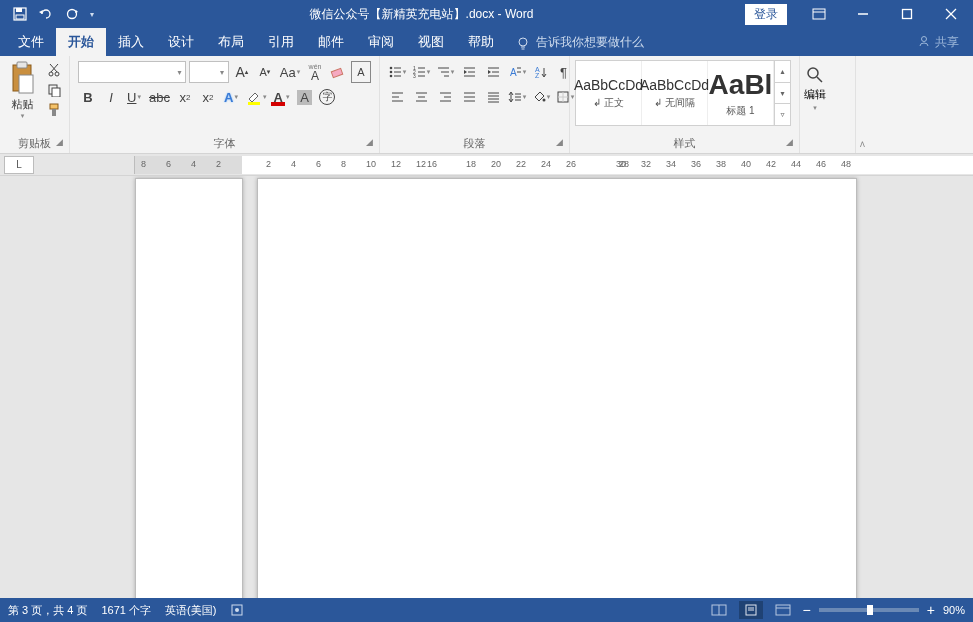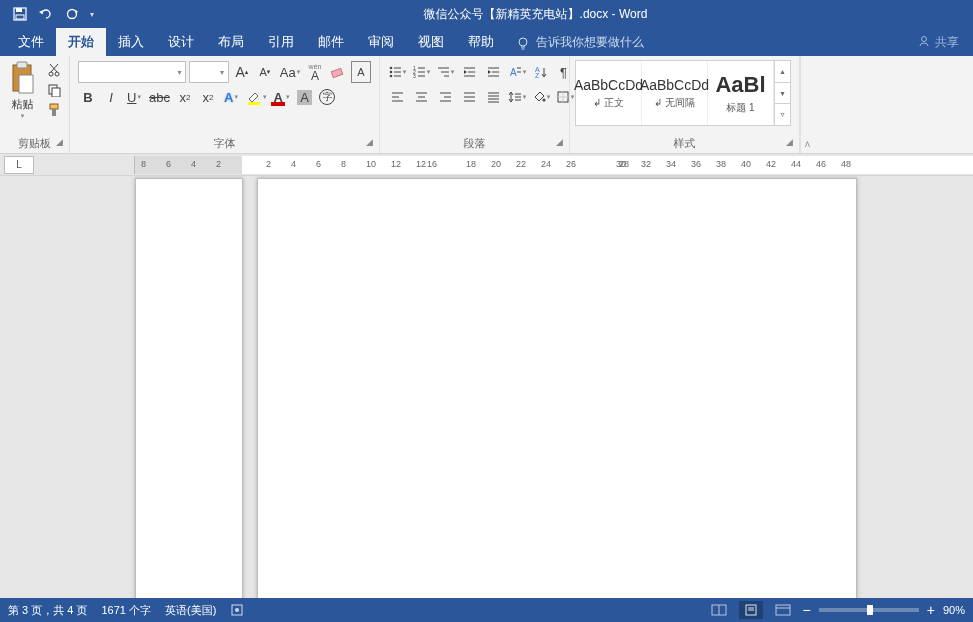--- a/index.html
+++ b/index.html
@@ -36,21 +36,21 @@
 .fbtn .dd { font-size: 7px; margin-left: 1px; color: #888; }
 .para { width: 190px; }
 .para-rows { display: flex; flex-direction: column; gap: 3px; padding: 2px 2px; }
 .prow { display: flex; align-items: center; gap: 2px; }
 .pbtn { width: 22px; height: 22px; display: flex; align-items: center; justify-content: center; cursor: pointer; }
 .pbtn .dd { font-size: 7px; margin-left: 1px; color: #888; }
 .styles-group { flex: 0 0 auto; width: 230px; }
 .styles-gallery { display: flex; border: 1px solid #d0d0d0; background: #fff; height: 66px; margin: 1px; }
 .style-item { width: 66px; border-right: 1px solid #eee; display: flex; flex-direction: column; align-items: center; justify-content: center; cursor: pointer; }
 .style-prev { font-size: 14px; color: #333; }
-.style-prev.big { font-size: 22px; font-weight: bold; }
+.style-prev.big { font-size: 28px; font-weight: bold; }
 .style-name { font-size: 10px; color: #555; margin-top: 3px; }
 .style-scroll { width: 16px; display: flex; flex-direction: column; border-left: 1px solid #d0d0d0; }
 .style-scroll div { flex: 1; display: flex; align-items: center; justify-content: center; font-size: 8px; color: #666; border-bottom: 1px solid #d0d0d0; }
 .edit-group { width: 55px; }
 .edit-body { display: flex; flex-direction: column; align-items: center; padding-top: 6px; gap: 2px; }
 .edit-body .lbl { font-size: 11px; }
 .ruler-area { background: #e6e6e6; height: 22px; display: flex; align-items: center; border-bottom: 1px solid #d4d4d4; }
 .ruler-left { width: 30px; height: 18px; background: #fff; border: 1px solid #bcbcbc; margin-left: 4px; font-size: 10px; display: flex; align-items: center; justify-content: center; color: #555; }
 .ruler { flex: 1; height: 18px; background: #fff; margin-left: 100px; position: relative; font-size: 9px; color: #666; overflow: hidden; border-left: 1px solid #bcbcbc; }
 .ruler .dark { position: absolute; left: 0; top: 0; height: 100%; width: 107px; background: #dcdcdc; }
@@ -88,20 +88,45 @@
     </div>
     <div class="qbtn">
       <svg width="14" height="14" viewBox="0 0 14 14">
           <circle cx="7" cy="7" r="4.5" fill="none" stroke="#fff" stroke-width="1.3"></circle>
           <path d="M11 3 L13 5 L10 6 Z" fill="#fff"></path>
         </svg>
     </div>
     <div class="qbtn" style="width:12px;font-size:8px;color:#cfdcee">▾</div>
   </div>
   <div class="title-center">微信公众号【新精英充电站】.docx - Word</div>
+  <div class="win-ctrls">
+    <div class="login-btn">登录</div>
+    <div class="wc">
+      <svg width="14" height="12">
+          <rect x="1" y="1" width="12" height="10" fill="none" stroke="#fff"></rect>
+          <line x1="1" y1="4" x2="13" y2="4" stroke="#fff"></line>
+        </svg>
+    </div>
+    <div class="wc">
+        <svg width="12" height="12">
+          <line x1="1" y1="6" x2="11" y2="6" stroke="#fff" stroke-width="1.5"></line>
+        </svg>
+      </div>
+    <div class="wc">
+        <svg width="12" height="12">
+          <rect x="1.5" y="1.5" width="9" height="9" fill="none" stroke="#fff" stroke-width="1.3"></rect>
+        </svg>
+      </div>
+    <div class="wc">
+        <svg width="12" height="12">
+          <line x1="1" y1="1" x2="11" y2="11" stroke="#fff" stroke-width="1.3"></line>
+          <line x1="11" y1="1" x2="1" y2="11" stroke="#fff" stroke-width="1.3"></line>
+        </svg>
+      </div>
+  </div>
 </div>
 
 <div class="tabs">
   <div class="tab file">文件</div>
   <div class="tab active">开始</div>
   <div class="tab">插入</div>
   <div class="tab">设计</div>
   <div class="tab">布局</div>
   <div class="tab">引用</div>
   <div class="tab">邮件</div>
@@ -398,20 +423,33 @@
         <div class="style-scroll">
           <div>▴</div>
           <div>▾</div>
           <div style="border-bottom:none">▿</div>
         </div>
       </div>
     </div>
     <div class="group-label"><span>样式</span><span class="dlaunch">◢</span></div>
   </div>
 
+  <div class="group edit-group" style="border-right:none">
+    <div class="group-body">
+      <div class="edit-body">
+        <svg width="20" height="20">
+            <circle cx="8" cy="8" r="5" fill="none" stroke="#444" stroke-width="1.5"></circle>
+            <line x1="12" y1="12" x2="17" y2="17" stroke="#444" stroke-width="1.5"></line>
+          </svg>
+        <div class="lbl">编辑</div>
+        <div style="font-size:7px;color:#888">▾</div>
+      </div>
+    </div>
+    <div class="group-label">&nbsp;</div>
+  </div>
   <div style="width:14px;border-left:1px solid #e1e1e1;display:flex;align-items:flex-end;justify-content:center;padding-bottom:3px">
     <span style="font-size:10px;color:#888">˄</span>
   </div>
 </div>
 
 <div class="ruler-area">
   <div class="ruler-left">L</div>
   <div class="ruler">
     <div class="dark"></div>
     <div id="ruler-ticks">

